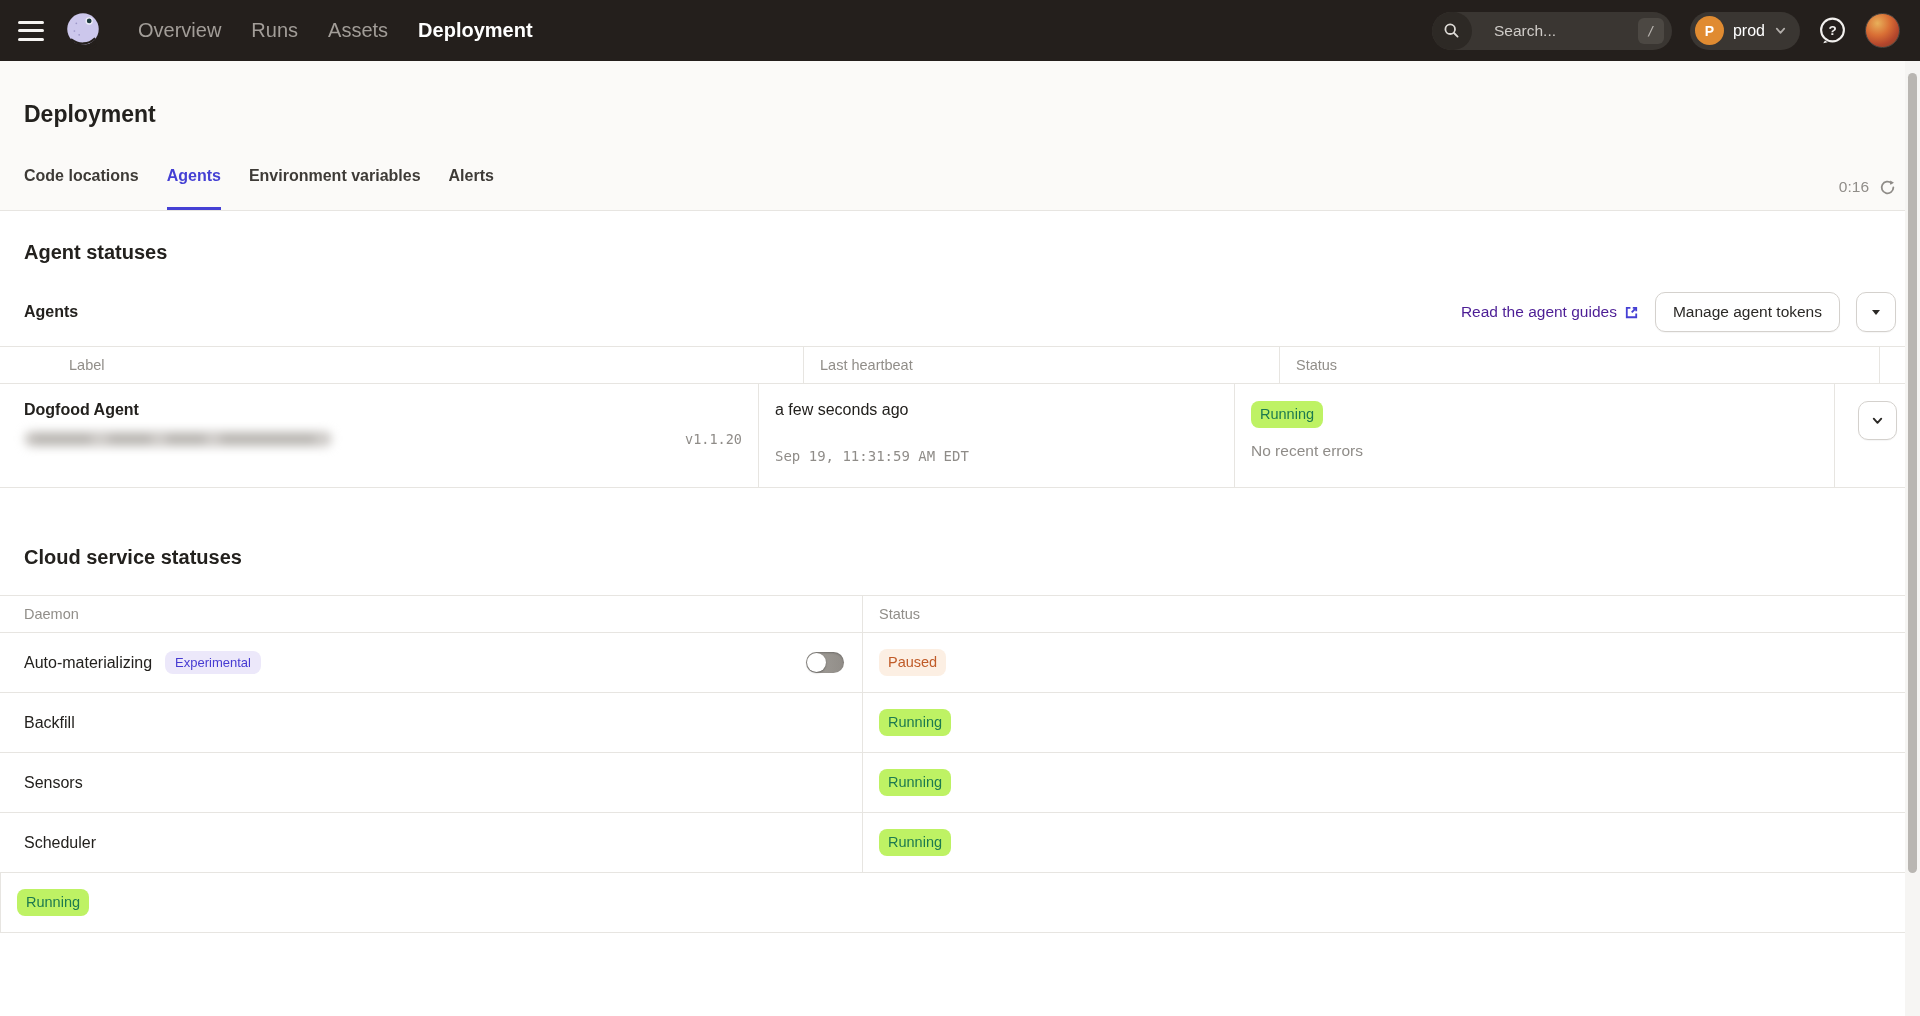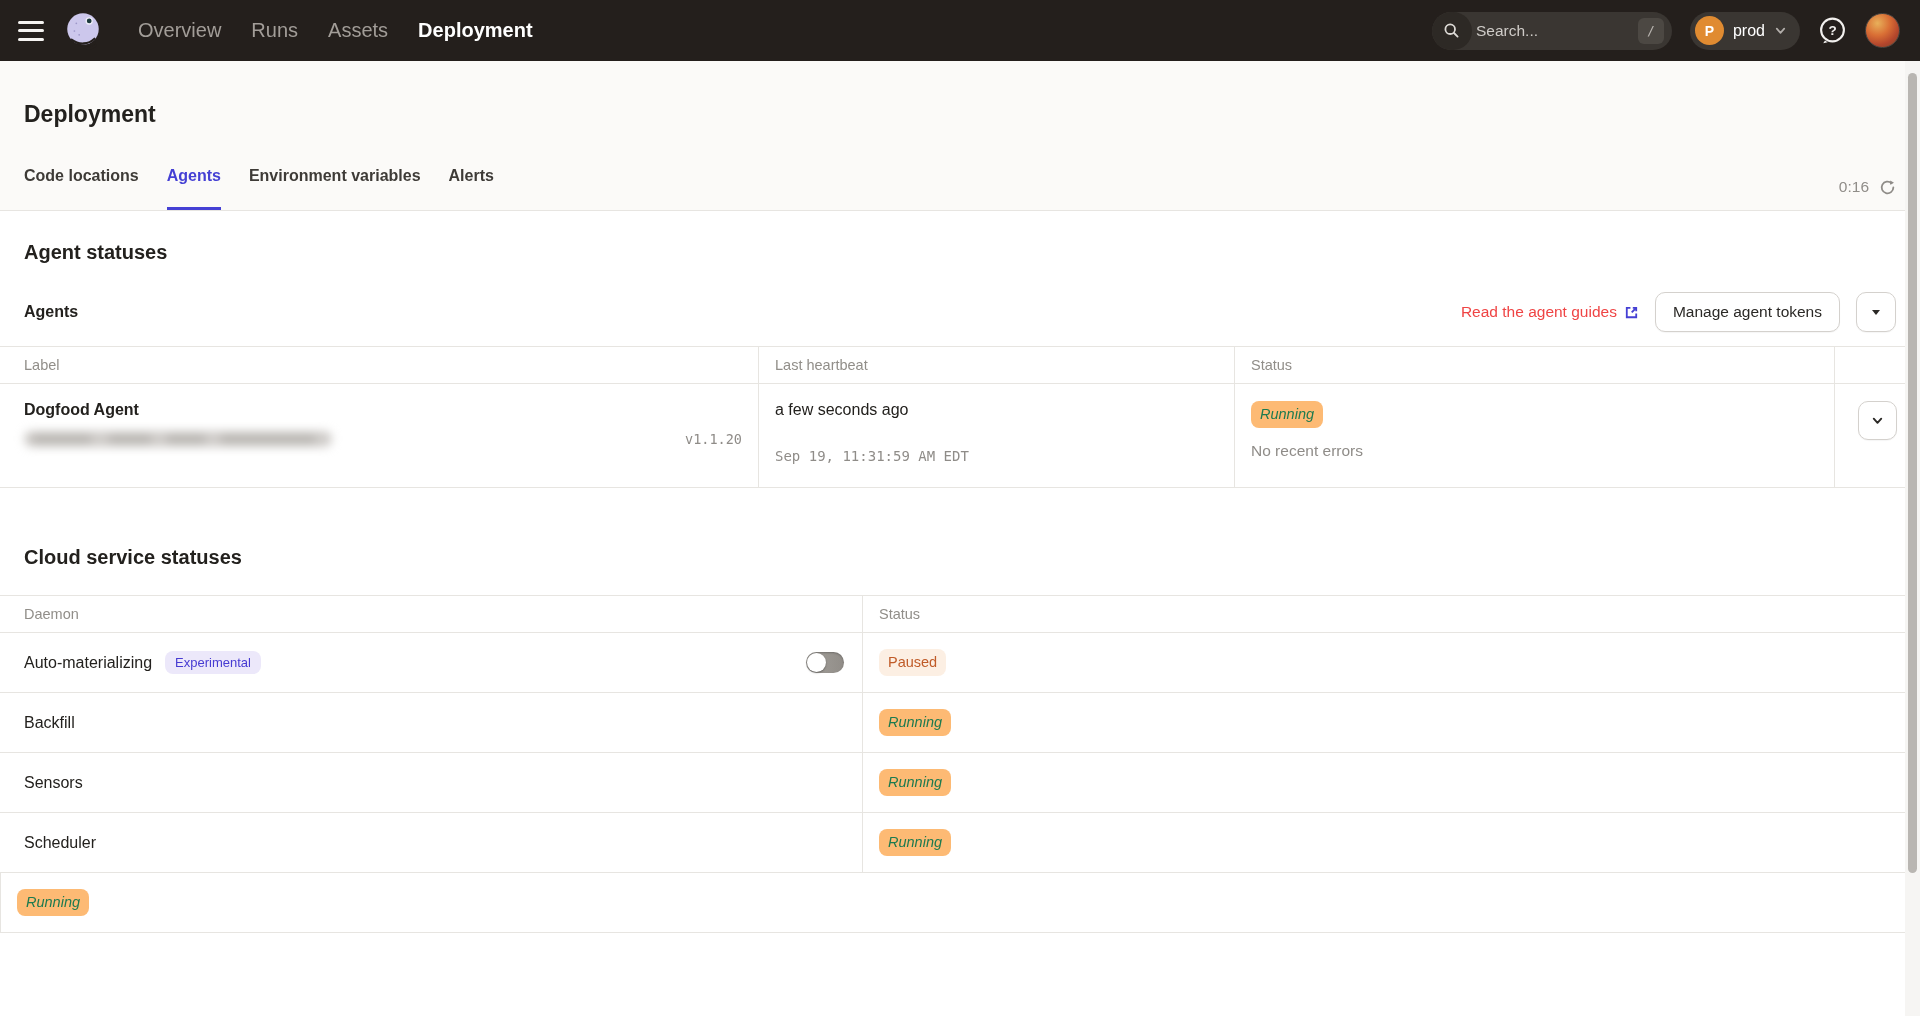--- a/index.html
+++ b/index.html
@@ -24,21 +24,21 @@
   .nav-links { display:flex; align-items:center; gap:30px; }
   .nav-link { font-size:20px; color:#a29d98; text-decoration:none; cursor:pointer; }
   .nav-link.active { color:#ffffff; font-weight:700; }
   .nav-right { margin-left:auto; display:flex; align-items:center; gap:18px; }
 
   .search-pill {
     width:240px; height:38px; background:#3a3632; border-radius:19px;
     display:flex; align-items:center; cursor:pointer; overflow:hidden;
   }
   .search-icon-wrap { width:40px; height:38px; border-radius:19px; background:#2d2925; display:flex; align-items:center; justify-content:center; flex:0 0 auto; }
-  .search-placeholder { flex:1; margin-left:4px; font-size:15.5px; color:#cfccc8; }
+  .search-placeholder { flex:1; margin-left:22px; font-size:15.5px; color:#cfccc8; }
   .kbd {
     width:26px; height:26px; margin-right:8px; border-radius:6px; background:#4c4843;
     color:#b9b5b0; font-family:"DejaVu Sans Mono", monospace; font-size:13px;
     display:flex; align-items:center; justify-content:center; flex:0 0 auto;
   }
 
   .deploy-pill {
     height:38px; background:#3a3632; border-radius:19px;
     display:flex; align-items:center; gap:9px; padding:0 13px 0 5px; cursor:pointer;
   }
@@ -70,34 +70,34 @@
   .refresh-icon { cursor:pointer; display:flex; }
 
   
   .section-heading { padding:0 24px; font-size:20px; font-weight:700; color:#23211e; }
   .agent-statuses-heading { margin-top:30px; }
   .cloud-heading { margin-top:58px; }
 
   .agents-bar { display:flex; justify-content:space-between; align-items:center; padding:0 24px; margin-top:28px; }
   .agents-subheading { font-size:16px; font-weight:700; color:#23211e; }
   .agents-actions { display:flex; align-items:center; gap:16px; }
-  .guides-link { color:#ef4444; font-size:15.5px; text-decoration:none; display:flex; align-items:center; gap:7px; cursor:pointer; }
+  .guides-link { color:#4c1d95; font-size:15.5px; text-decoration:none; display:flex; align-items:center; gap:7px; cursor:pointer; }
   .btn {
     height:40px; background:#ffffff; border:1px solid #d4d1cd; border-radius:10px;
     font-family:"Liberation Sans", sans-serif; font-size:15.5px; color:#2b2926;
     padding:0 17px; cursor:pointer; box-shadow:0 1px 1px rgba(0,0,0,0.04);
     display:flex; align-items:center; justify-content:center;
   }
   .caret-btn { width:40px; padding:0; }
   .caret-down { width:0; height:0; border-left:4.5px solid transparent; border-right:4.5px solid transparent; border-top:5.5px solid #2b2926; }
 
   
   .agents-table { margin-top:14px; border-top:1px solid #e7e5e1; }
   .agents-grid { display:grid; grid-template-columns:758px 476px 600px 1fr; }
-  .agents-thead { border-bottom:1px solid #e7e5e1; height:37px; }
+  .agents-thead { border-bottom:1px solid #e7e5e1; height:37px;padding-left:45px; }
   .th { font-size:14.5px; color:#918e89; display:flex; align-items:center; padding-left:16px; height:100%; }
   .th.first, .td.first { padding-left:24px; }
   .col-line { border-left:1px solid #e7e5e1; }
   .agents-rowline { border-bottom:1px solid #e7e5e1; }
   .td { padding:17px 16px 23px 16px; }
   .agent-name { font-size:16px; font-weight:700; color:#23211e; }
   .agent-id-line { display:flex; align-items:center; justify-content:space-between; margin-top:12px; }
   .redacted { width:308px; height:16px; border-radius:8px; background:#cfccc9; filter:blur(5px); position:relative; }
   .redacted i { position:absolute; top:3px; height:10px; border-radius:5px; background:#bab7b3; }
   .mono { font-family:"DejaVu Sans Mono", monospace; }
@@ -107,21 +107,21 @@
   .status-note { margin-top:14px; font-size:15.5px; color:#8f8c88; }
   .expand-cell { display:flex; align-items:flex-start; justify-content:center; padding-top:17px; }
   .expand-btn {
     width:39px; height:39px; border:1px solid #d4d1cd; border-radius:10px; background:#fff;
     display:flex; align-items:center; justify-content:center; cursor:pointer;
     box-shadow:0 1px 1px rgba(0,0,0,0.04);
   }
 
   
   .badge { display:inline-block; padding:5px 9px; border-radius:8px; font-size:14.5px; line-height:1.2; }
-  .badge-running { background:#fdba74; color:#1d7a4f;font-style:italic; }
+  .badge-running { background:#bef264; color:#1d7a4f; }
   .badge-paused { background:#fcefe3; color:#c05b28; }
   .badge-exp { background:#ece8fa; color:#473bd2; font-size:13px; padding:4px 10px; }
 
   
   .cloud-table { margin-top:26px; border-top:1px solid #e7e5e1; }
   .cloud-grid { display:grid; grid-template-columns:862px 1fr; }
   .cloud-thead { border-bottom:1px solid #e7e5e1; height:37px; }
   .cloud-row { border-bottom:1px solid #e7e5e1; height:60px; }
   .daemon-cell { display:flex; align-items:center; gap:13px; padding:0 18px 0 24px; height:100%; }
   .daemon-label { font-size:16px; color:#23211e; }

